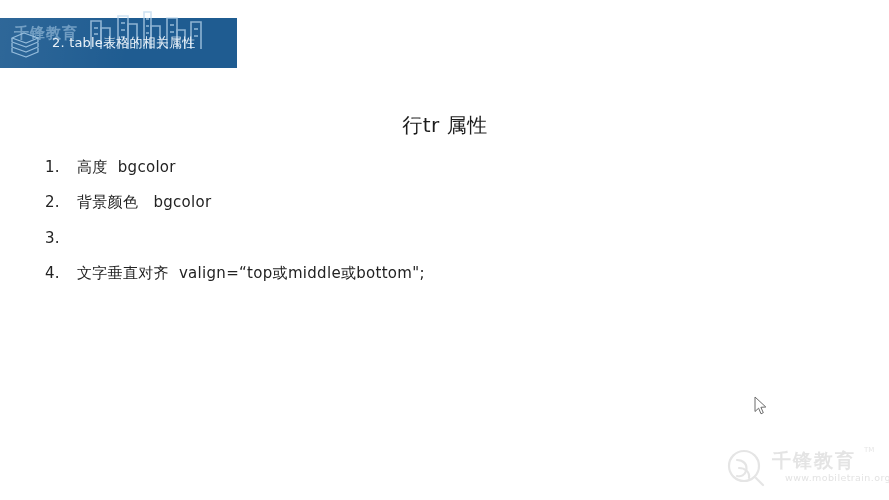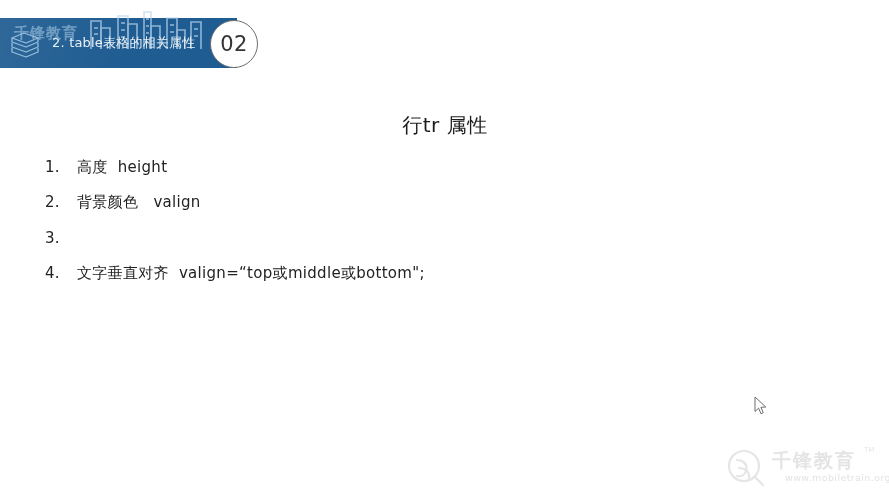--- a/index.html
+++ b/index.html
@@ -243,35 +243,32 @@
     <g fill="none" stroke="#a9cde9" stroke-width="1.3" stroke-linejoin="round">
       <path d="M3 8 L15 3 L29 8 L17 13 Z"></path>
       <path d="M3 8 L3 12 L17 17 L29 12 L29 8"></path>
       <path d="M3 13 L3 17 L17 22 L29 17 L29 13"></path>
       <path d="M3 18 L3 22 L17 27 L29 22 L29 18"></path>
     </g>
   </svg>
 
   <div class="band-title">2. table表格的相关属性</div>
 
-  <div class="badge-circle">
-    <span class="badge-number">02</span>
-  </div>
 
   <div class="content">
     <h1 class="content-heading">行tr 属性</h1>
 
     <ul class="bullet-list">
       <li class="bullet-item">
         <span class="bullet-index">1.</span>
-        <span class="bullet-text">高度  height</span>
+        <span class="bullet-text">高度  bgcolor</span>
       </li>
       <li class="bullet-item">
         <span class="bullet-index">2.</span>
-        <span class="bullet-text">背景颜色   valign</span>
+        <span class="bullet-text">背景颜色   bgcolor</span>
       </li>
       <li class="bullet-item">
         <span class="bullet-index">3.</span>
       </li>
       <li class="bullet-item">
         <span class="bullet-index">4.</span>
         <span class="bullet-text">文字垂直对齐  valign=“top或middle或bottom";</span>
       </li>
     </ul>
   </div>

